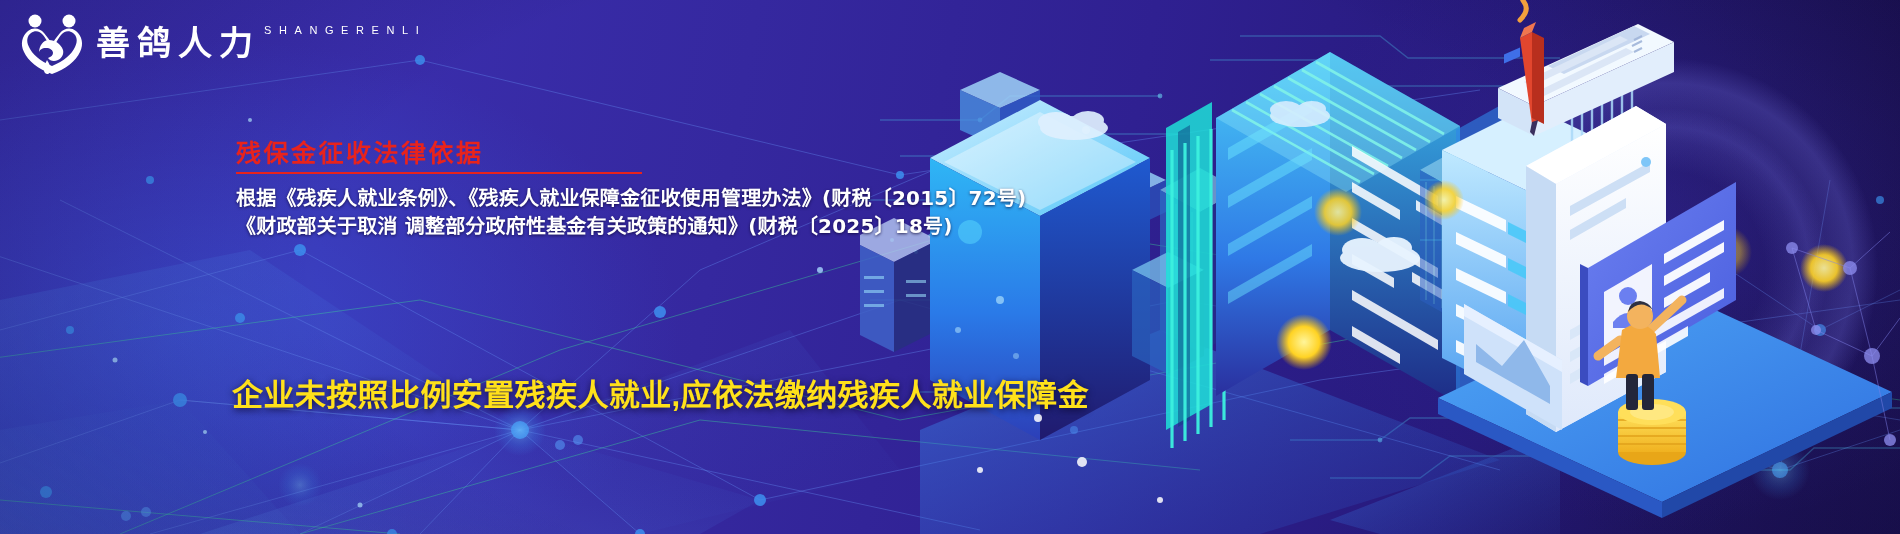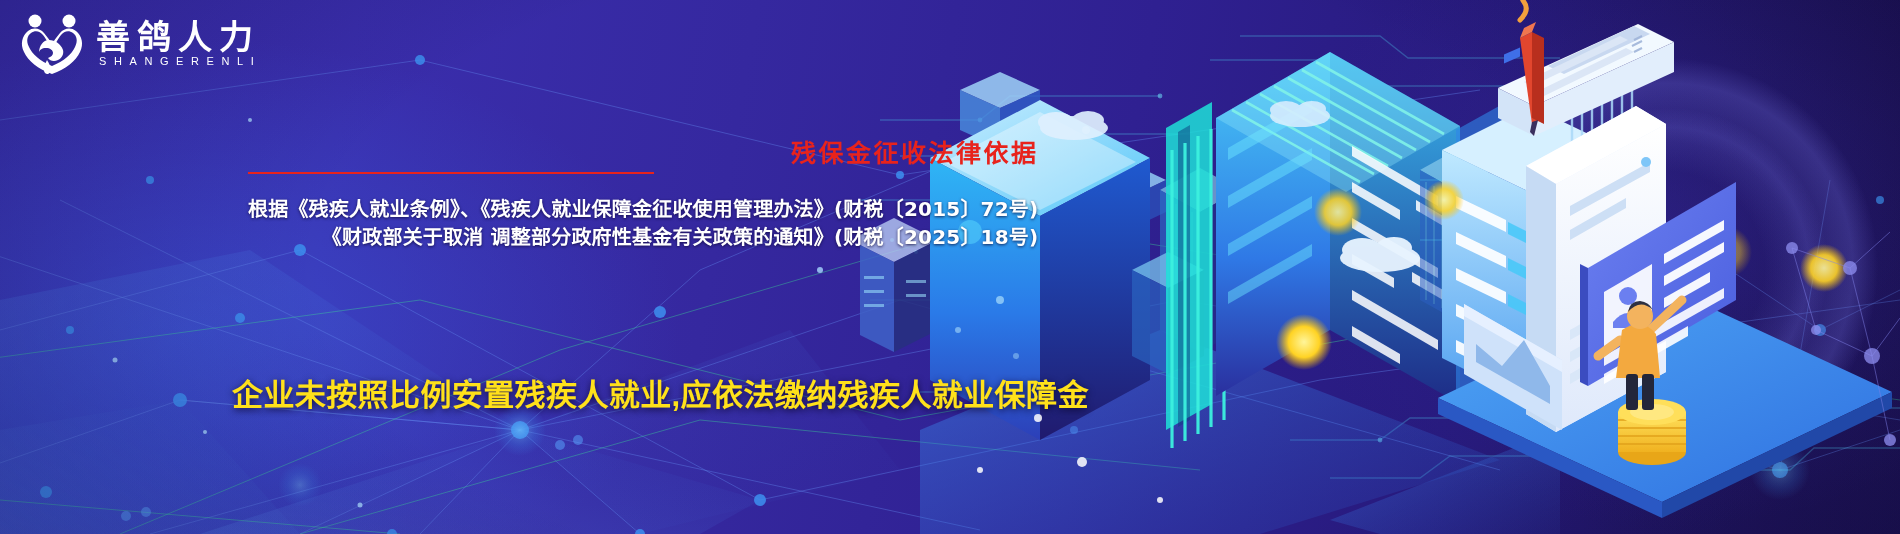--- a/index.html
+++ b/index.html
@@ -46,60 +46,60 @@
   
   .logo {
     position: absolute;
     left: 18px; top: 10px;
     display: flex;
     align-items: center;
     gap: 10px;
     z-index: 30;
   }
   .logo-mark { width: 68px; height: 66px; flex: none; }
-  .logo-words { display: flex; flex-direction: column; gap: 1px; }
+  .logo-words { display: flex; flex-direction: row; gap: 1px; }
   .logo-cn {
     font-size: 34px;
     font-weight: 700;
     color: #ffffff;
     letter-spacing: 7px;
     line-height: 1.08;
     white-space: nowrap;
   }
   .logo-en {
     font-size: 11px;
     font-weight: 400;
     color: #ffffff;
     letter-spacing: 7.6px;
     line-height: 1;
     padding-left: 3px;
     white-space: nowrap;
   }
 
   
-  .copy { position: absolute; left: 248px; top: 138px; z-index: 25; text-align: right; }
+  .copy { position: absolute; left: 236px; top: 138px; z-index: 25; }
 
   .law-heading {
     font-size: 25px;
     font-weight: 700;
     color: #e8231c;
     letter-spacing: 2.5px;
     line-height: 1.25;
     white-space: nowrap;
     font-family: "DejaVu Sans", "Liberation Sans", sans-serif;
   }
   .law-underline {
     margin-top: 3px;
     width: 406px;
     height: 2px;
     background: #e8231c;
   }
 
   .law-list {
-    margin-top: 22px;
+    margin-top: 11px;
     display: flex;
     flex-direction: column;
     gap: 1px;
   }
   .law-line {
     font-size: 20px;
     font-weight: 700;
     color: #ffffff;
     line-height: 1.32;
     white-space: nowrap;

